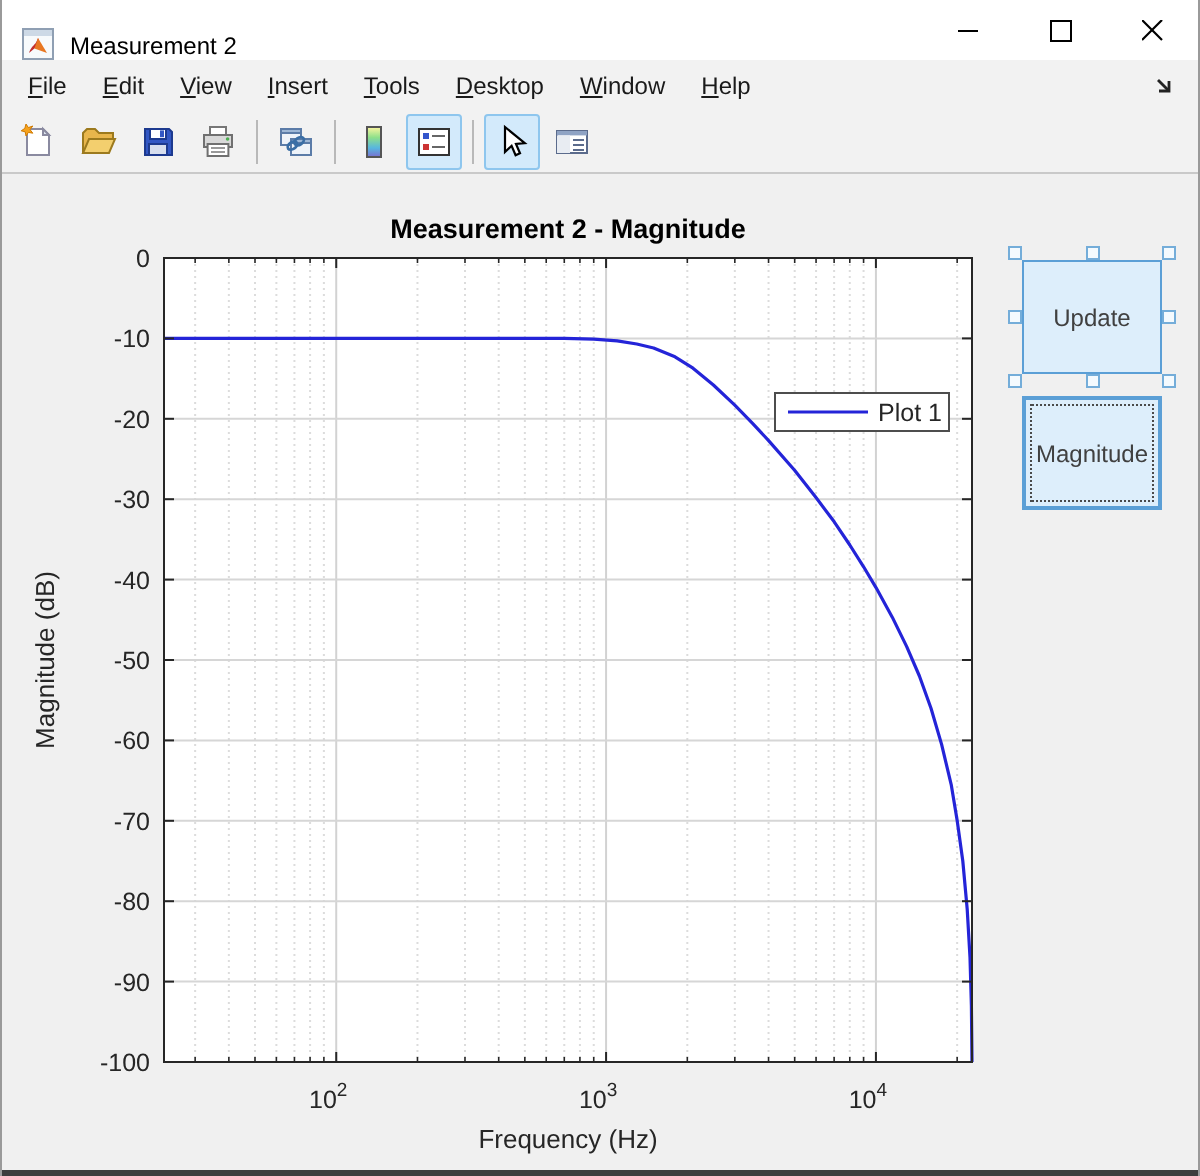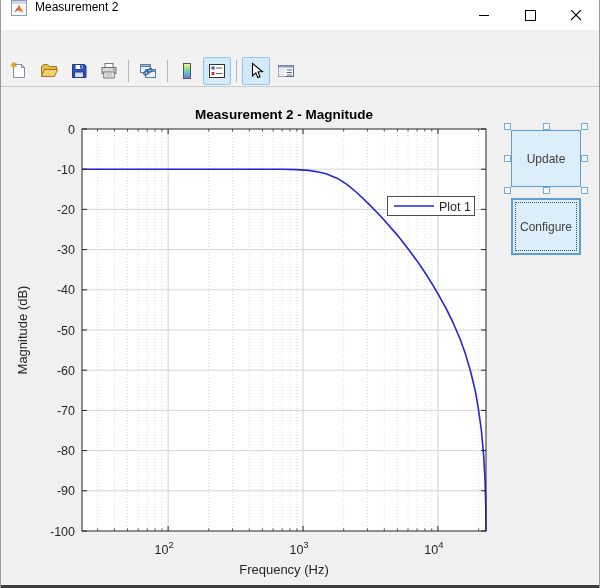--- a/index.html
+++ b/index.html
@@ -1,19 +1,19 @@
 <!DOCTYPE html>
 <html><head>
 <meta charset="utf-8">
 <style>
   html,body{margin:0;padding:0;background:#e8e8e8;font-family:"Liberation Sans",sans-serif;}
   .window{position:relative;width:600px;height:588px;background:#f0f0f0;overflow:hidden;
           box-shadow:inset 0 0 0 1px #9a9a9a;}
   
-  .titlebar{position:absolute;left:1px;top:0;right:1px;height:30px;background:#ffffff;display:flex;align-items:flex-start;}
+  .titlebar{position:absolute;left:1px;top:0;right:1px;height:30px;background:#ffffff;display:flex;align-items:flex-end;}
   .titlebar .app-icon{width:16px;height:16px;margin:0 8px 0 10px;flex:0 0 auto;}
   .titlebar .title-text{font-size:12px;color:#000;flex:1 1 auto;white-space:nowrap;}
   .win-controls{display:flex;height:100%;}
   .win-btn{width:46px;height:100%;display:flex;align-items:center;justify-content:center;}
   
   .menubar{position:absolute;left:1px;top:30px;right:1px;height:26px;background:#f2f2f2;
            display:flex;align-items:center;padding-left:4px;box-sizing:border-box;}
   .menu-item{display:inline-block;padding:4px 9px;font-size:12px;color:#1a1a1a;}
   .menu-item::first-letter{text-decoration:underline;}
   .dock-btn{position:absolute;right:8px;top:6px;width:16px;height:16px;}
@@ -65,20 +65,29 @@
           </svg>
       </div>
       <div class="win-btn">
         <svg width="11" height="11" viewBox="0 0 11 11">
             <path d="M0 0 L10 10 M10 0 L0 10" stroke="#000" stroke-width="1.1"></path>
           </svg>
       </div>
     </div>
   </div>
 
+  <div class="menubar">
+    <div id="menu-items"><div class="menu-item">File</div><div class="menu-item">Edit</div><div class="menu-item">View</div><div class="menu-item">Insert</div><div class="menu-item">Tools</div><div class="menu-item">Desktop</div><div class="menu-item">Window</div><div class="menu-item">Help</div></div>
+    <span class="dock-btn">
+      <svg width="14" height="14" viewBox="0 0 14 14">
+        <path d="M4 4 L9 9" stroke="#222" stroke-width="1.4"></path>
+        <path d="M9.5 4.5 L9.5 9.5 L4.5 9.5" fill="none" stroke="#222" stroke-width="1.4"></path>
+      </svg>
+    </span>
+  </div>
 
   <div class="toolbar" id="toolbar">
       <div class="tool-btn">
         <span style="width: 20px; height: 20px; display: block;"><svg width="20" height="20" viewBox="0 0 20 20">
             <path d="M4.5 3.5 h8 l3 3 v10 h-11 z" fill="#fff" stroke="#8a8aa0"></path>
             <path d="M12.5 3.5 v3 h3 z" fill="#dfe6ef" stroke="#8a8aa0"></path>
             <path d="M4 1 l1.2 1.8 L7.4 2 L6 3.8 L7.4 5.6 L5.2 5.2 L4 7 L3.6 4.9 L1.6 4.4 L3.4 3.2 Z" fill="#f6a21d" stroke="#d07a00" stroke-width="0.5"></path>
           </svg></span>
       </div>
       <div class="tool-btn">
@@ -302,18 +311,18 @@
         <div class="sel-handle" style="left: 541.5px; top: 35px;"></div>
         <div class="sel-handle" style="left: 580px; top: 35px;"></div>
         <div class="sel-handle" style="left: 503px; top: 67px;"></div>
         <div class="sel-handle" style="left: 580px; top: 67px;"></div>
         <div class="sel-handle" style="left: 503px; top: 99px;"></div>
         <div class="sel-handle" style="left: 541.5px; top: 99px;"></div>
         <div class="sel-handle" style="left: 580px; top: 99px;"></div>
       </div>
 
     <div class="ui-button configure">
-      <div class="focus-inner">Configure</div>
+      <div class="focus-inner">Magnitude</div>
     </div>
 
     <div class="fig-bottom-edge"></div>
   </div>
 </div>
 
 </body></html>

